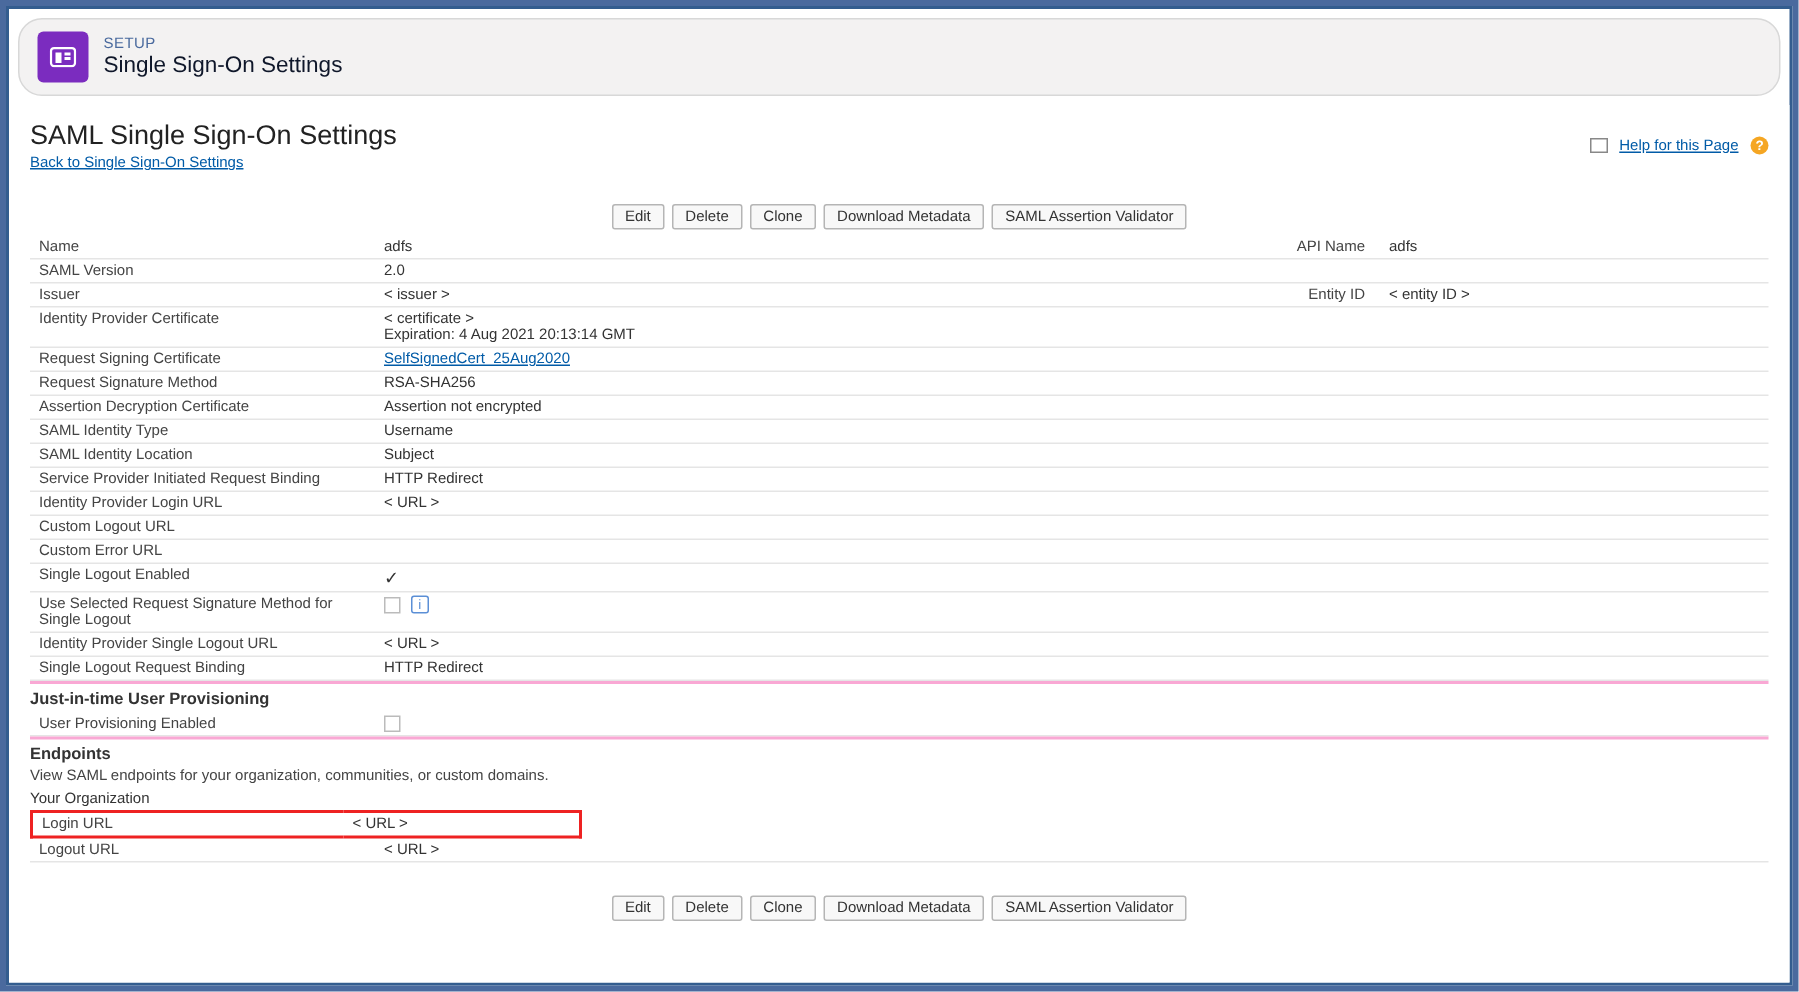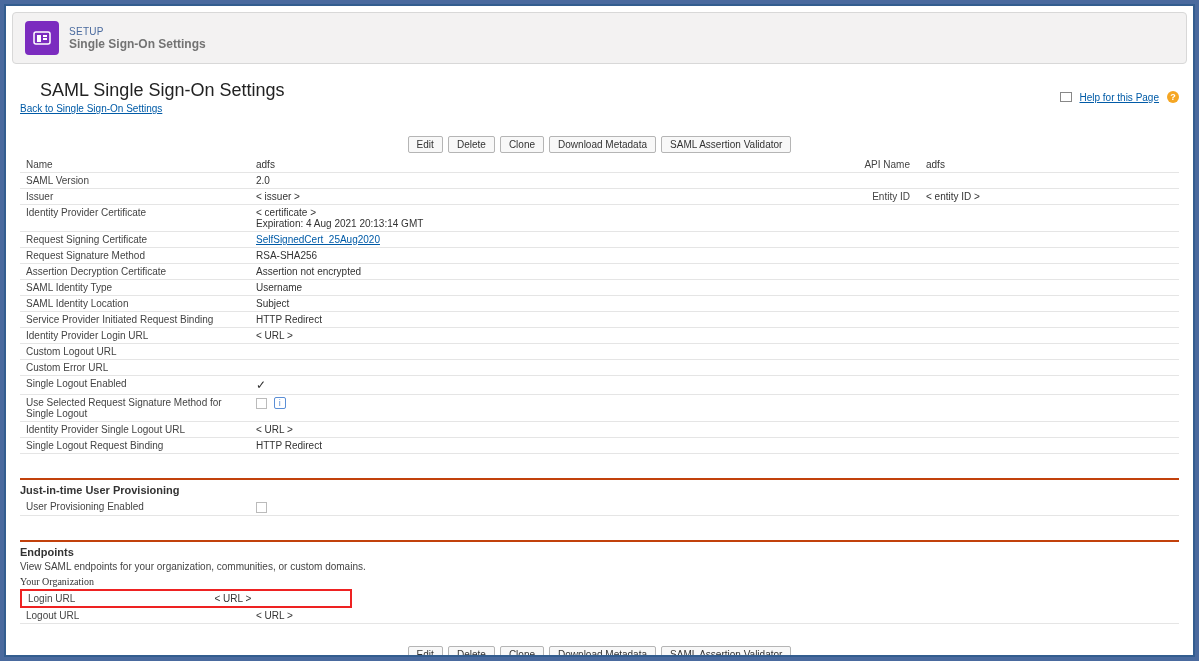--- a/index.html
+++ b/index.html
@@ -16,57 +16,56 @@
     background: #fff;
     border: 2px solid #335d8f;
     height: 653px;
     display: flex;
     flex-direction: column;
   }
   .header-bar {
     background: #f3f2f2;
     border: 1px solid #d8d8d8;
     margin: 6px;
-    border-radius: 4px;
+    border-radius: 16px;
     padding: 8px 12px;
     display: flex;
     align-items: center;
   }
   .header-icon-box {
     width: 34px;
     height: 34px;
     background: #7b2cbf;
     border-radius: 4px;
     display: flex;
     align-items: center;
     justify-content: center;
     margin-right: 10px;
     color: #fff;
     font-size: 16px;
   }
   .header-texts { display: flex; flex-direction: column; }
   .setup-label { color: #4a6a9e; font-size: 10px; letter-spacing: 0.3px; }
-  .page-title { color: #737373; font-size: 12px; font-weight: 700; }
+  .page-title { color: #0f172a; font-size: 15px; font-weight: 400; }
 
   .content-area {
     flex: 1;
     padding: 10px 14px 20px 14px;
     background: #fff;
     overflow: hidden;
   }
   .page-heading-row {
     display: flex;
     align-items: center;
     justify-content: space-between;
   }
   .section-title {
     font-size: 18px;
     color: #222;
     font-weight: 400;
-    margin-left: 20px;
   }
   .help-link-wrap {
     display: flex;
     align-items: center;
     gap: 8px;
     font-size: 10px;
   }
   .printer-icon {
     width: 12px; height: 10px;
     border: 1px solid #888;
@@ -136,40 +135,39 @@
     color: #5b8fd6;
     font-size: 9px;
     text-align: center;
     line-height: 10px;
     border-radius: 2px;
     margin-left: 4px;
     vertical-align: middle;
   }
 
   .section-divider {
-    border-top: 2px solid #c2410c;
-    margin-top: 24px;
+    border-top: 2px solid #f9a8d4;
+    margin-top: 0;
     padding-top: 4px;
   }
   .section-heading {
     font-size: 11px;
     font-weight: bold;
     color: #333;
     margin-bottom: 3px;
   }
   .section-sub {
     font-size: 10px;
     color: #444;
     margin-bottom: 4px;
   }
   .sub-heading {
     font-size: 10px;
     color: #333;
     margin: 4px 0 2px 0;
-    font-family: Liberation Serif, serif;
   }
 </style>
 </head>
 <body>
 
 <div class="app-frame">
   <div class="header-bar">
     <div class="header-icon-box">
       <svg width="18" height="14" viewBox="0 0 18 14">
           <rect x="1" y="1" width="16" height="12" rx="2" fill="none" stroke="#fff" stroke-width="1.5"></rect>
@@ -333,21 +331,21 @@
     </div>
 
     <div class="section-divider">
       <div class="section-heading">Endpoints</div>
       <div class="section-sub">View SAML endpoints for your organization, communities, or custom domains.</div>
       <div class="sub-heading">Your Organization</div>
       <table class="detail-table">
         <tbody>
             <tr style="border-bottom:none">
           <td style="padding:0;" colspan="4">
-            <table style="border-collapse:collapse; margin-left:0; border:2px solid #e22; width:332px;">
+            <table style="border-collapse:collapse; margin-left:0; border:2px solid #e22; width:368px;">
               <tbody>
                     <tr>
                 <td class="lbl" style="width:224px;">Login URL</td>
                 <td class="val" style="width:170px;">&lt; URL &gt;</td>
               </tr>
             </tbody>
                 </table>
           </td>
         </tr>
         <tr>

